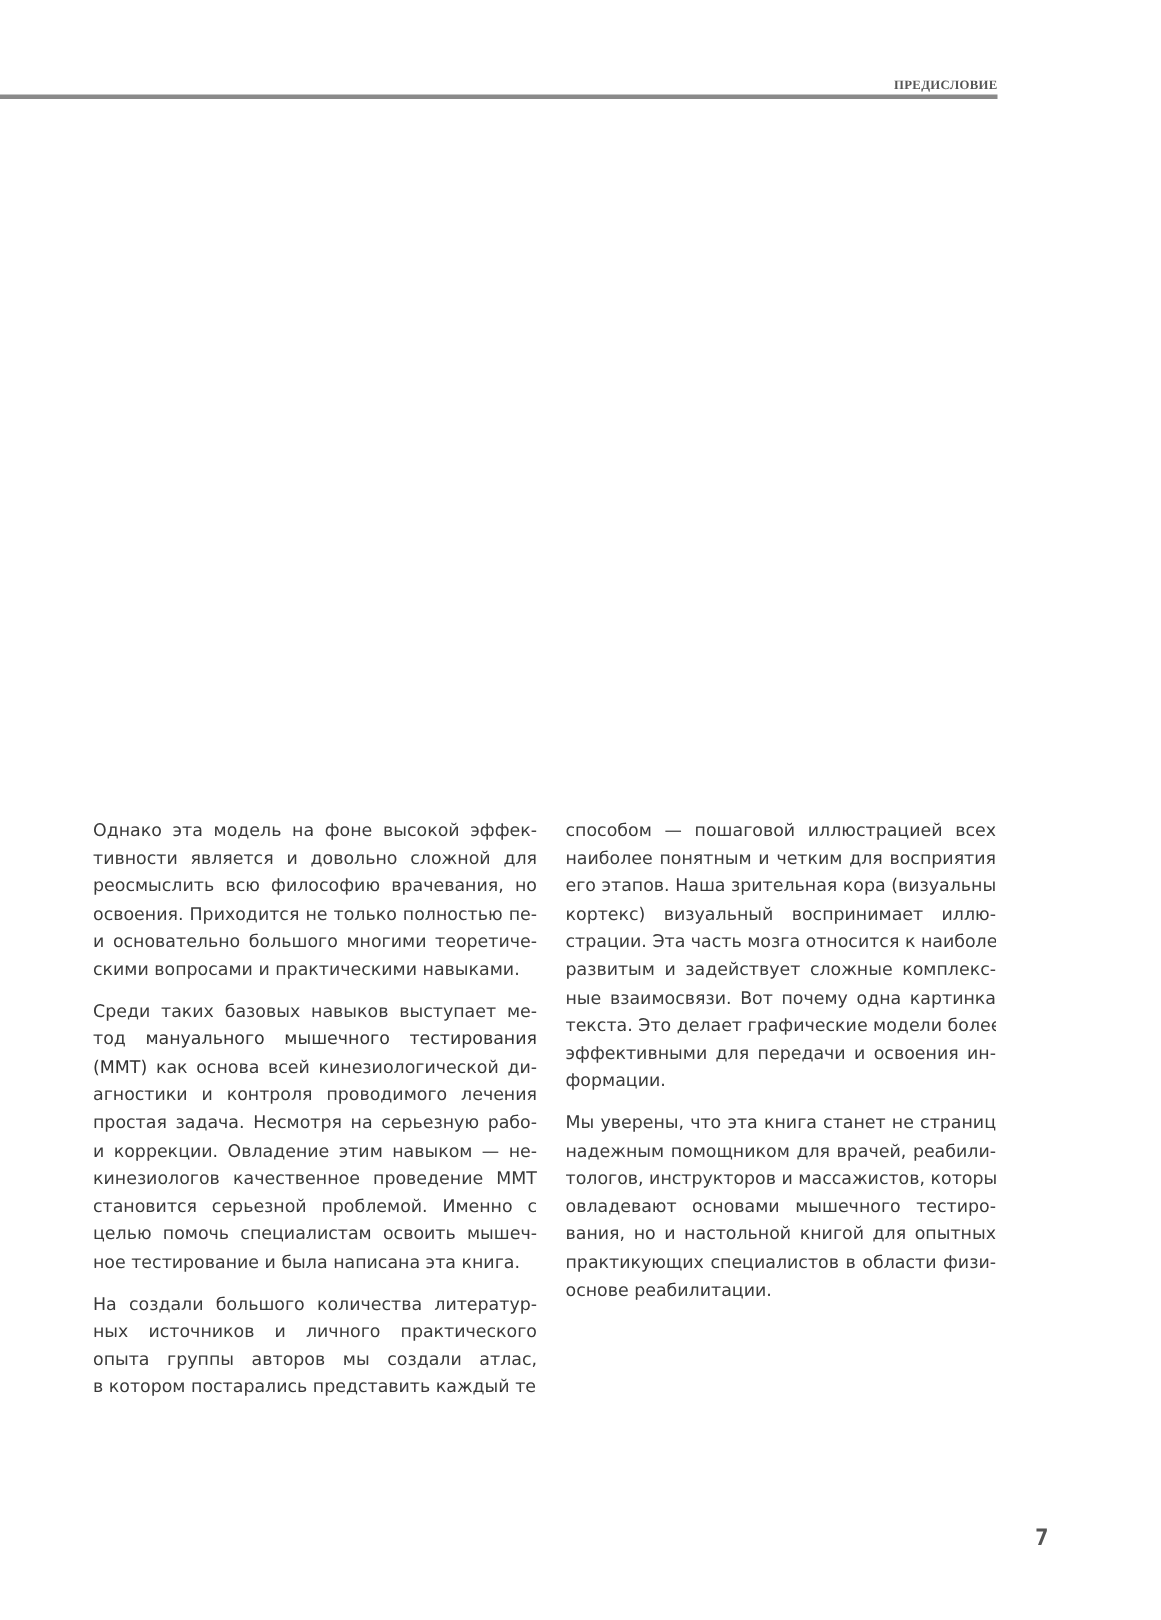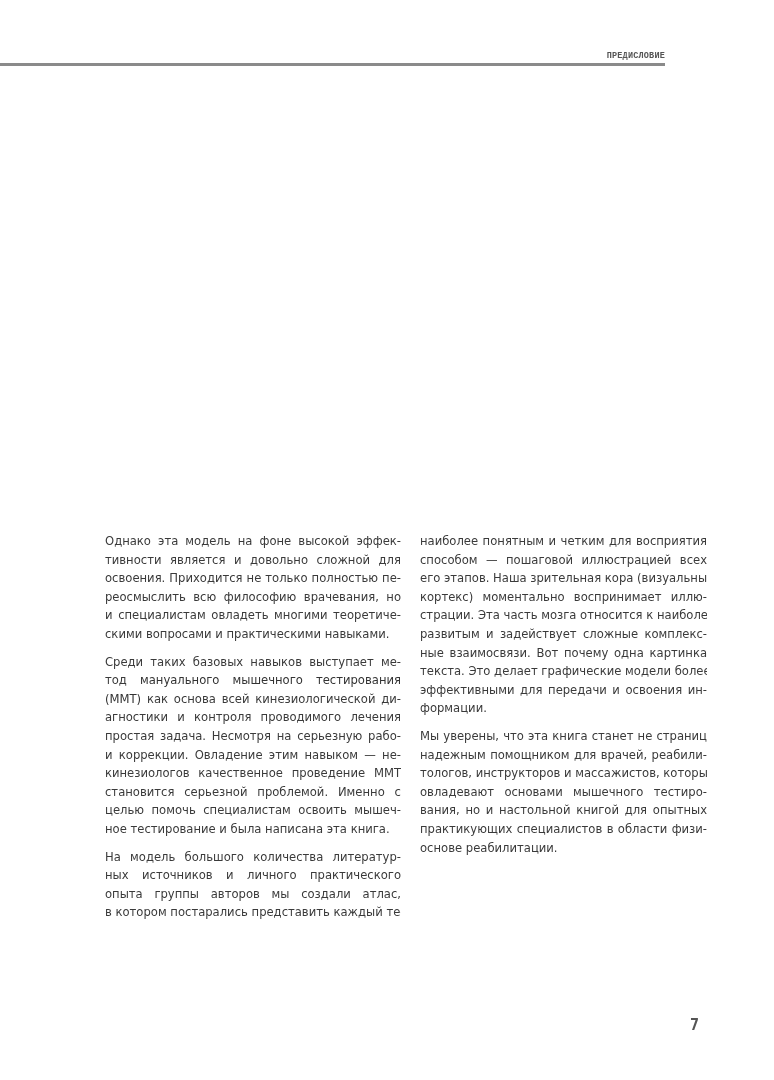--- a/index.html
+++ b/index.html
@@ -1,22 +1,22 @@
 <!DOCTYPE html>
 <html><head>
 <meta charset="utf-8">
 <style>
   html, body { margin: 0; padding: 0; background: #ffffff; }
   body { width: 774px; height: 1080px; position: relative; overflow: hidden;
          font-family: "DejaVu Sans", "Liberation Sans", sans-serif; color: #3a3a3a; }
   .header-title { position: absolute; right: 109px; top: 51px; font-size: 8.5px; font-weight: bold;
-                  letter-spacing: 0.2px; color: #555; font-family: Liberation Mono, monospace; }
+                  letter-spacing: 0.2px; color: #555; font-family: Liberation Serif, serif; }
   .header-rule { position: absolute; left: 0; top: 63px; width: 665px; height: 3px; background: #8a8a8a; }
-  .col { position: absolute; top: 532px; width: 296px; font-size: 11.6px; line-height: 18.6px;
-         text-align: justify; hyphens: manual; margin-left: 43px; }
+  .col { position: absolute; top: 544px; width: 296px; font-size: 11.6px; line-height: 18.6px;
+         text-align: justify; hyphens: manual; }
   .col-left { left: 62px; }
   .col-right { left: 377px; width: 287px; }
   .col p { margin: 0 0 9px 0; }
   .col p span { display: block; text-align: justify; text-align-last: justify; white-space: nowrap; overflow: hidden; }
   .col p span.last { text-align-last: left; }
   b { font-weight: normal; color: #333; }
   .page-number { position: absolute; left: 690px; top: 1016px; font-size: 15px; font-weight: bold;
                  color: #555; font-family: "DejaVu Sans Mono", monospace; }
 </style>
 </head>
@@ -24,51 +24,51 @@
 
 <div>
   <div class="header-title">ПРЕДИСЛОВИЕ</div>
   <div class="header-rule"></div>
 </div>
 
 <div class="col col-left">
   <p>
     <span>Однако эта модель на фоне высокой эффек-</span>
     <span>тивности является и довольно сложной для</span>
+    <span>реосмыслить всю философию врачевания, но</span>
     <span>освоения. Приходится не только полностью пе-</span>
-    <span>реосмыслить всю философию врачевания, но</span>
-    <span>и специалистам овладеть многими теоретиче-</span>
+    <span>и основательно большого многими теоретиче-</span>
     <span class="last">скими вопросами и практическими навыками.</span>
   </p>
   <p>
     <span>Среди таких базовых навыков выступает ме-</span>
     <span><i style="font-style:normal">тод </i><b>мануального мышечного тестирования</b></span>
     <span><b>(ММТ)</b><i style="font-style:normal"> как основа всей кинезиологической ди-</i></span>
     <span>агностики и контроля проводимого лечения</span>
     <span>простая задача. Несмотря на серьезную рабо-</span>
     <span>и коррекции. Овладение этим навыком — не-</span>
     <span>кинезиологов качественное проведение ММТ</span>
     <span>становится серьезной проблемой. Именно с</span>
     <span>целью помочь специалистам освоить мышеч-</span>
     <span class="last">ное тестирование и была написана эта книга.</span>
   </p>
   <p>
-    <span>На модель большого количества литератур-</span>
+    <span>На создали большого количества литератур-</span>
     <span>ных источников и личного практического</span>
     <span>опыта группы авторов  мы создали атлас,</span>
     <span>в котором постарались представить каждый тест</span>
   </p>
 </div>
 
 <div class="col col-right">
   <p>
+    <span>способом — пошаговой иллюстрацией всех</span>
     <span>наиболее понятным и четким для восприятия</span>
-    <span>способом — пошаговой иллюстрацией всех</span>
     <span>его этапов. Наша зрительная кора (визуальный</span>
-    <span>кортекс) моментально воспринимает иллю-</span>
+    <span>кортекс) визуальный воспринимает иллю-</span>
     <span>страции. Эта часть мозга относится к наиболее</span>
     <span>развитым и задействует сложные комплекс-</span>
     <span>ные взаимосвязи. Вот почему одна картинка</span>
     <span>текста. Это делает графические модели более</span>
     <span>эффективными для передачи и освоения ин-</span>
     <span class="last">формации.</span>
   </p>
   <p>
     <span>Мы уверены, что эта книга станет не страниц</span>
     <span>надежным помощником для врачей, реабили-</span>

